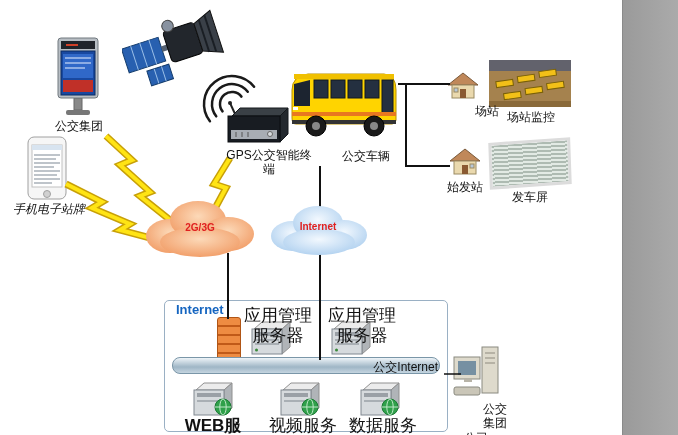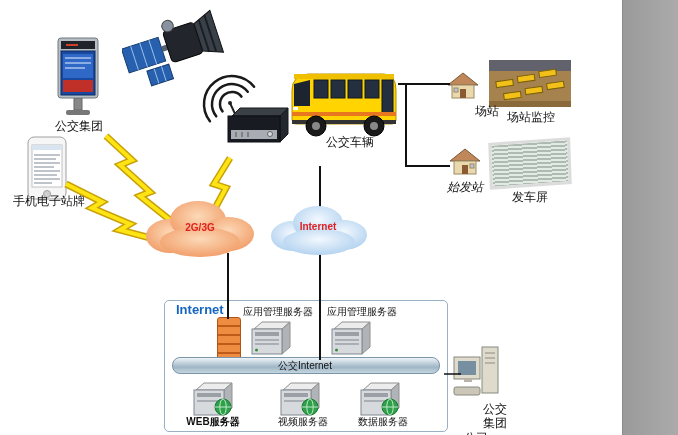--- a/index.html
+++ b/index.html
@@ -1,34 +1,34 @@
 <!DOCTYPE html>
 <html><head>
 <meta charset="utf-8">
 <style>
   html,body{margin:0;padding:0;background:#fff;}
   .canvas{position:relative;width:678px;height:435px;background:#ffffff;overflow:hidden;
           font-family:"Liberation Sans",sans-serif;}
   .abs{position:absolute;}
   .label{position:absolute;font-size:12px;color:#111;text-align:center;line-height:1.2;}
-  .label-sm{position:absolute;font-size:10px;color:#111;text-align:center;line-height:1.2;}
+  .label-sm{position:absolute;font-size:17px;color:#111;text-align:center;line-height:1.2;}
   .cloud-text{position:absolute;font-size:10px;font-weight:bold;color:#e02020;text-align:center;}
   .net-blue{position:absolute;font-size:13px;font-weight:bold;color:#1565c0;text-align:left;}
   .margin-strip{position:absolute;left:622px;top:0;width:56px;height:435px;
                 background:linear-gradient(90deg,#9a9a9a,#ababab);border-left:1px solid #8a8a8a;}
   .dc-box{position:absolute;left:164px;top:300px;width:282px;height:130px;
           border:1px solid #9ab0c4;border-radius:5px;background:#ffffff;}
   .firewall{position:absolute;left:217px;top:317px;width:22px;height:46px;border-radius:3px;
             border:1px solid #b05515;
             background:repeating-linear-gradient(180deg,#ee8c42 0 7px,#c05a18 7px 9px);}
   .pipe{position:absolute;left:172px;top:357px;width:266px;height:15px;border-radius:8px;
         border:1px solid #7a96a8;
         background:linear-gradient(180deg,#eef4f8,#9fb6c6 60%,#c5d5e0);}
-  .pipe-label{position:absolute;left:172px;top:359px;width:266px;font-size:10px;color:#111;
-              text-align:center;}
+  .pipe-label{position:absolute;left:172px;top:359px;width:266px;font-size:12px;color:#111;
+              text-align:right;}
   .dep-screen{position:absolute;left:489px;top:140px;width:82px;height:47px;border:3px solid #dcdcdc;
               box-sizing:border-box;transform:rotate(-2deg) skewY(-2deg);
               background:repeating-linear-gradient(180deg,#aebbb2 0 2px,#e2eae4 2px 4px);}
   svg{display:block;}
 </style>
 </head>
 <body>
 
 <div class="canvas">
 
@@ -289,25 +289,26 @@
         </radialGradient>
       </defs>
       <ellipse cx="26" cy="38" rx="21" ry="15" fill="url(#gBl)"></ellipse>
       <ellipse cx="52" cy="25" rx="25" ry="17" fill="url(#gBl)"></ellipse>
       <ellipse cx="78" cy="37" rx="23" ry="15" fill="url(#gBl)"></ellipse>
       <ellipse cx="53" cy="44" rx="36" ry="13" fill="url(#gBl)"></ellipse>
     </svg>
   </div>
 
   <div class="label" style="left:44px;top:119px;width:70px;">公交集团</div>
-  <div class="label" style="left:8px;top:194px;width:82px;">手机电子站牌</div>
-  <div class="label" style="left:310px;top:135px;width:80px;">公交车辆</div>
+  <div class="label" style="left:8px;top:202px;width:82px;font-style:italic;">手机电子站牌</div>
+  <div class="label" style="left:224px;top:148px;width:90px;">GPS公交智能终端</div>
+  <div class="label" style="left:310px;top:149px;width:80px;text-align:right;">公交车辆</div>
   <div class="label" style="left:468px;top:104px;width:38px;">场站</div>
   <div class="label" style="left:496px;top:110px;width:70px;">场站监控</div>
-  <div class="label" style="left:442px;top:180px;width:46px;font-style:italic;">始发站</div>
+  <div class="label" style="left:442px;top:180px;width:46px;">始发站</div>
   <div class="label" style="left:502px;top:190px;width:56px;">发车屏</div>
 
   <div class="cloud-text" style="left:155px;top:222px;width:90px;">2G/3G</div>
   <div class="cloud-text" style="left:278px;top:221px;width:80px;">Internet</div>
 
   <div class="net-blue" style="left:176px;top:302px;width:70px;">Internet</div>
   <div class="label-sm" style="left:238px;top:306px;width:80px;">应用管理服务器</div>
   <div class="label-sm" style="left:322px;top:306px;width:80px;">应用管理服务器</div>
   <div class="pipe-label">公交Internet</div>
   <div class="label-sm" style="left:178px;top:416px;width:70px;font-weight:bold;">WEB服务器</div>

